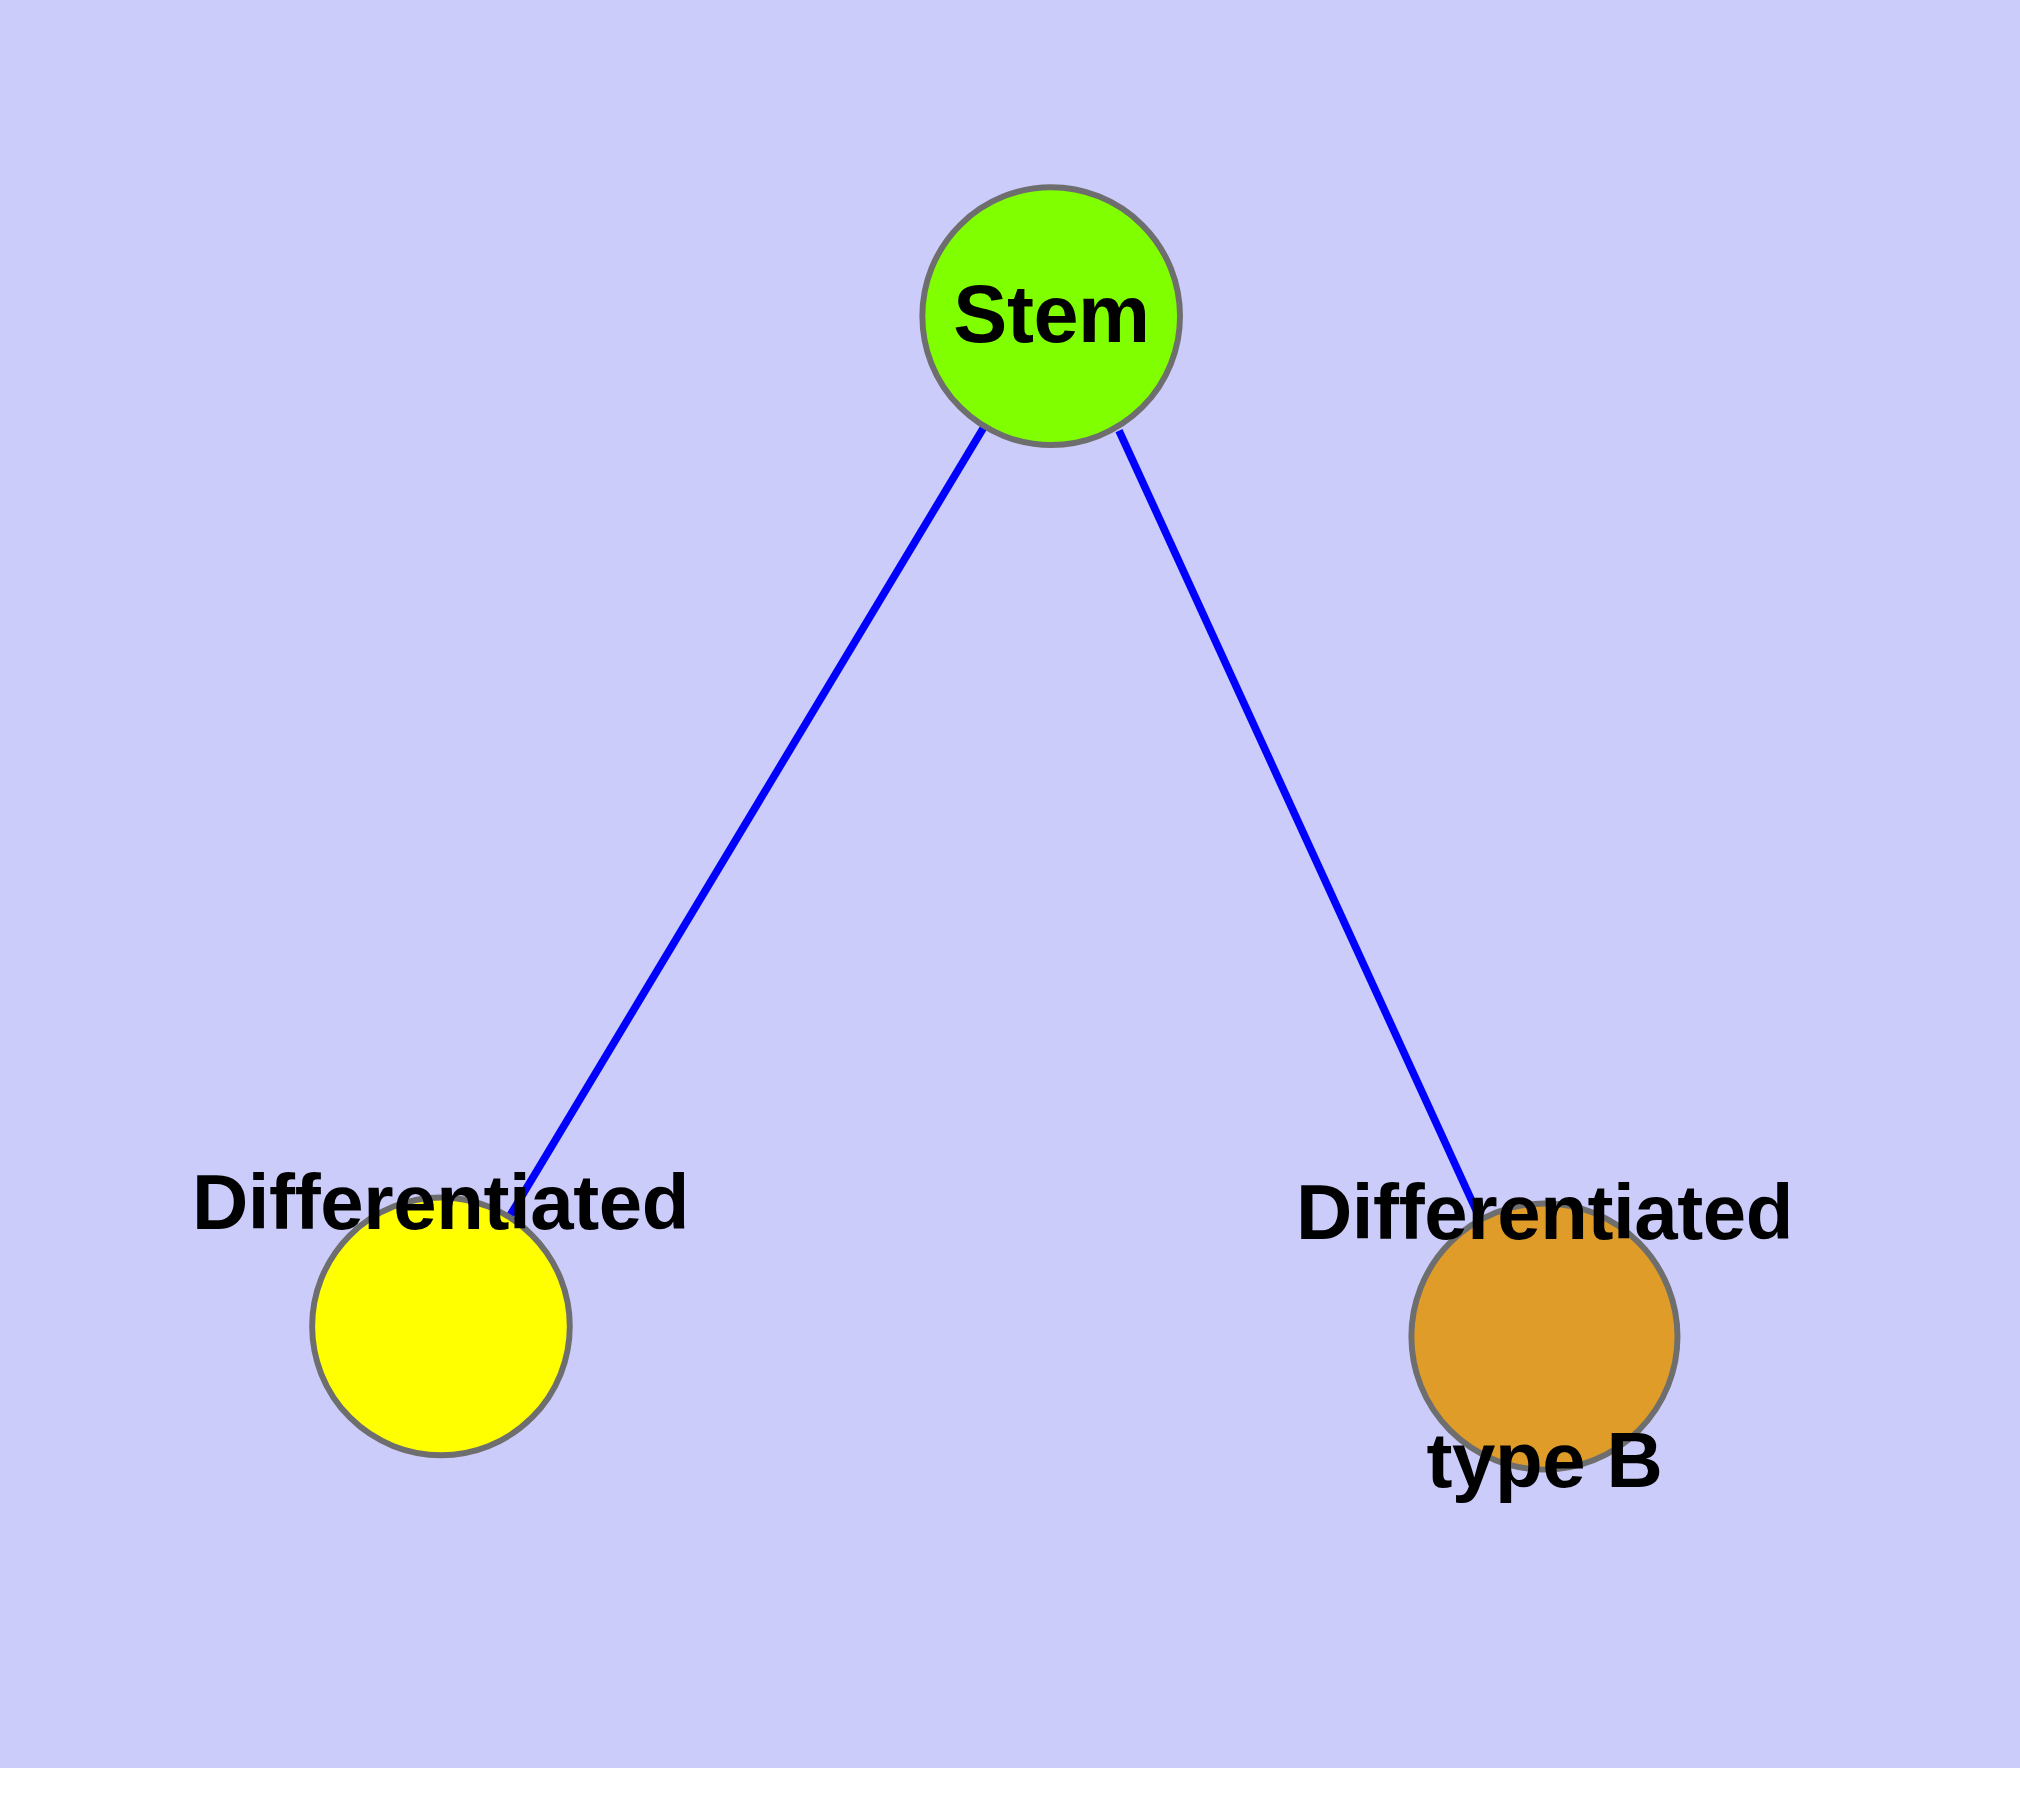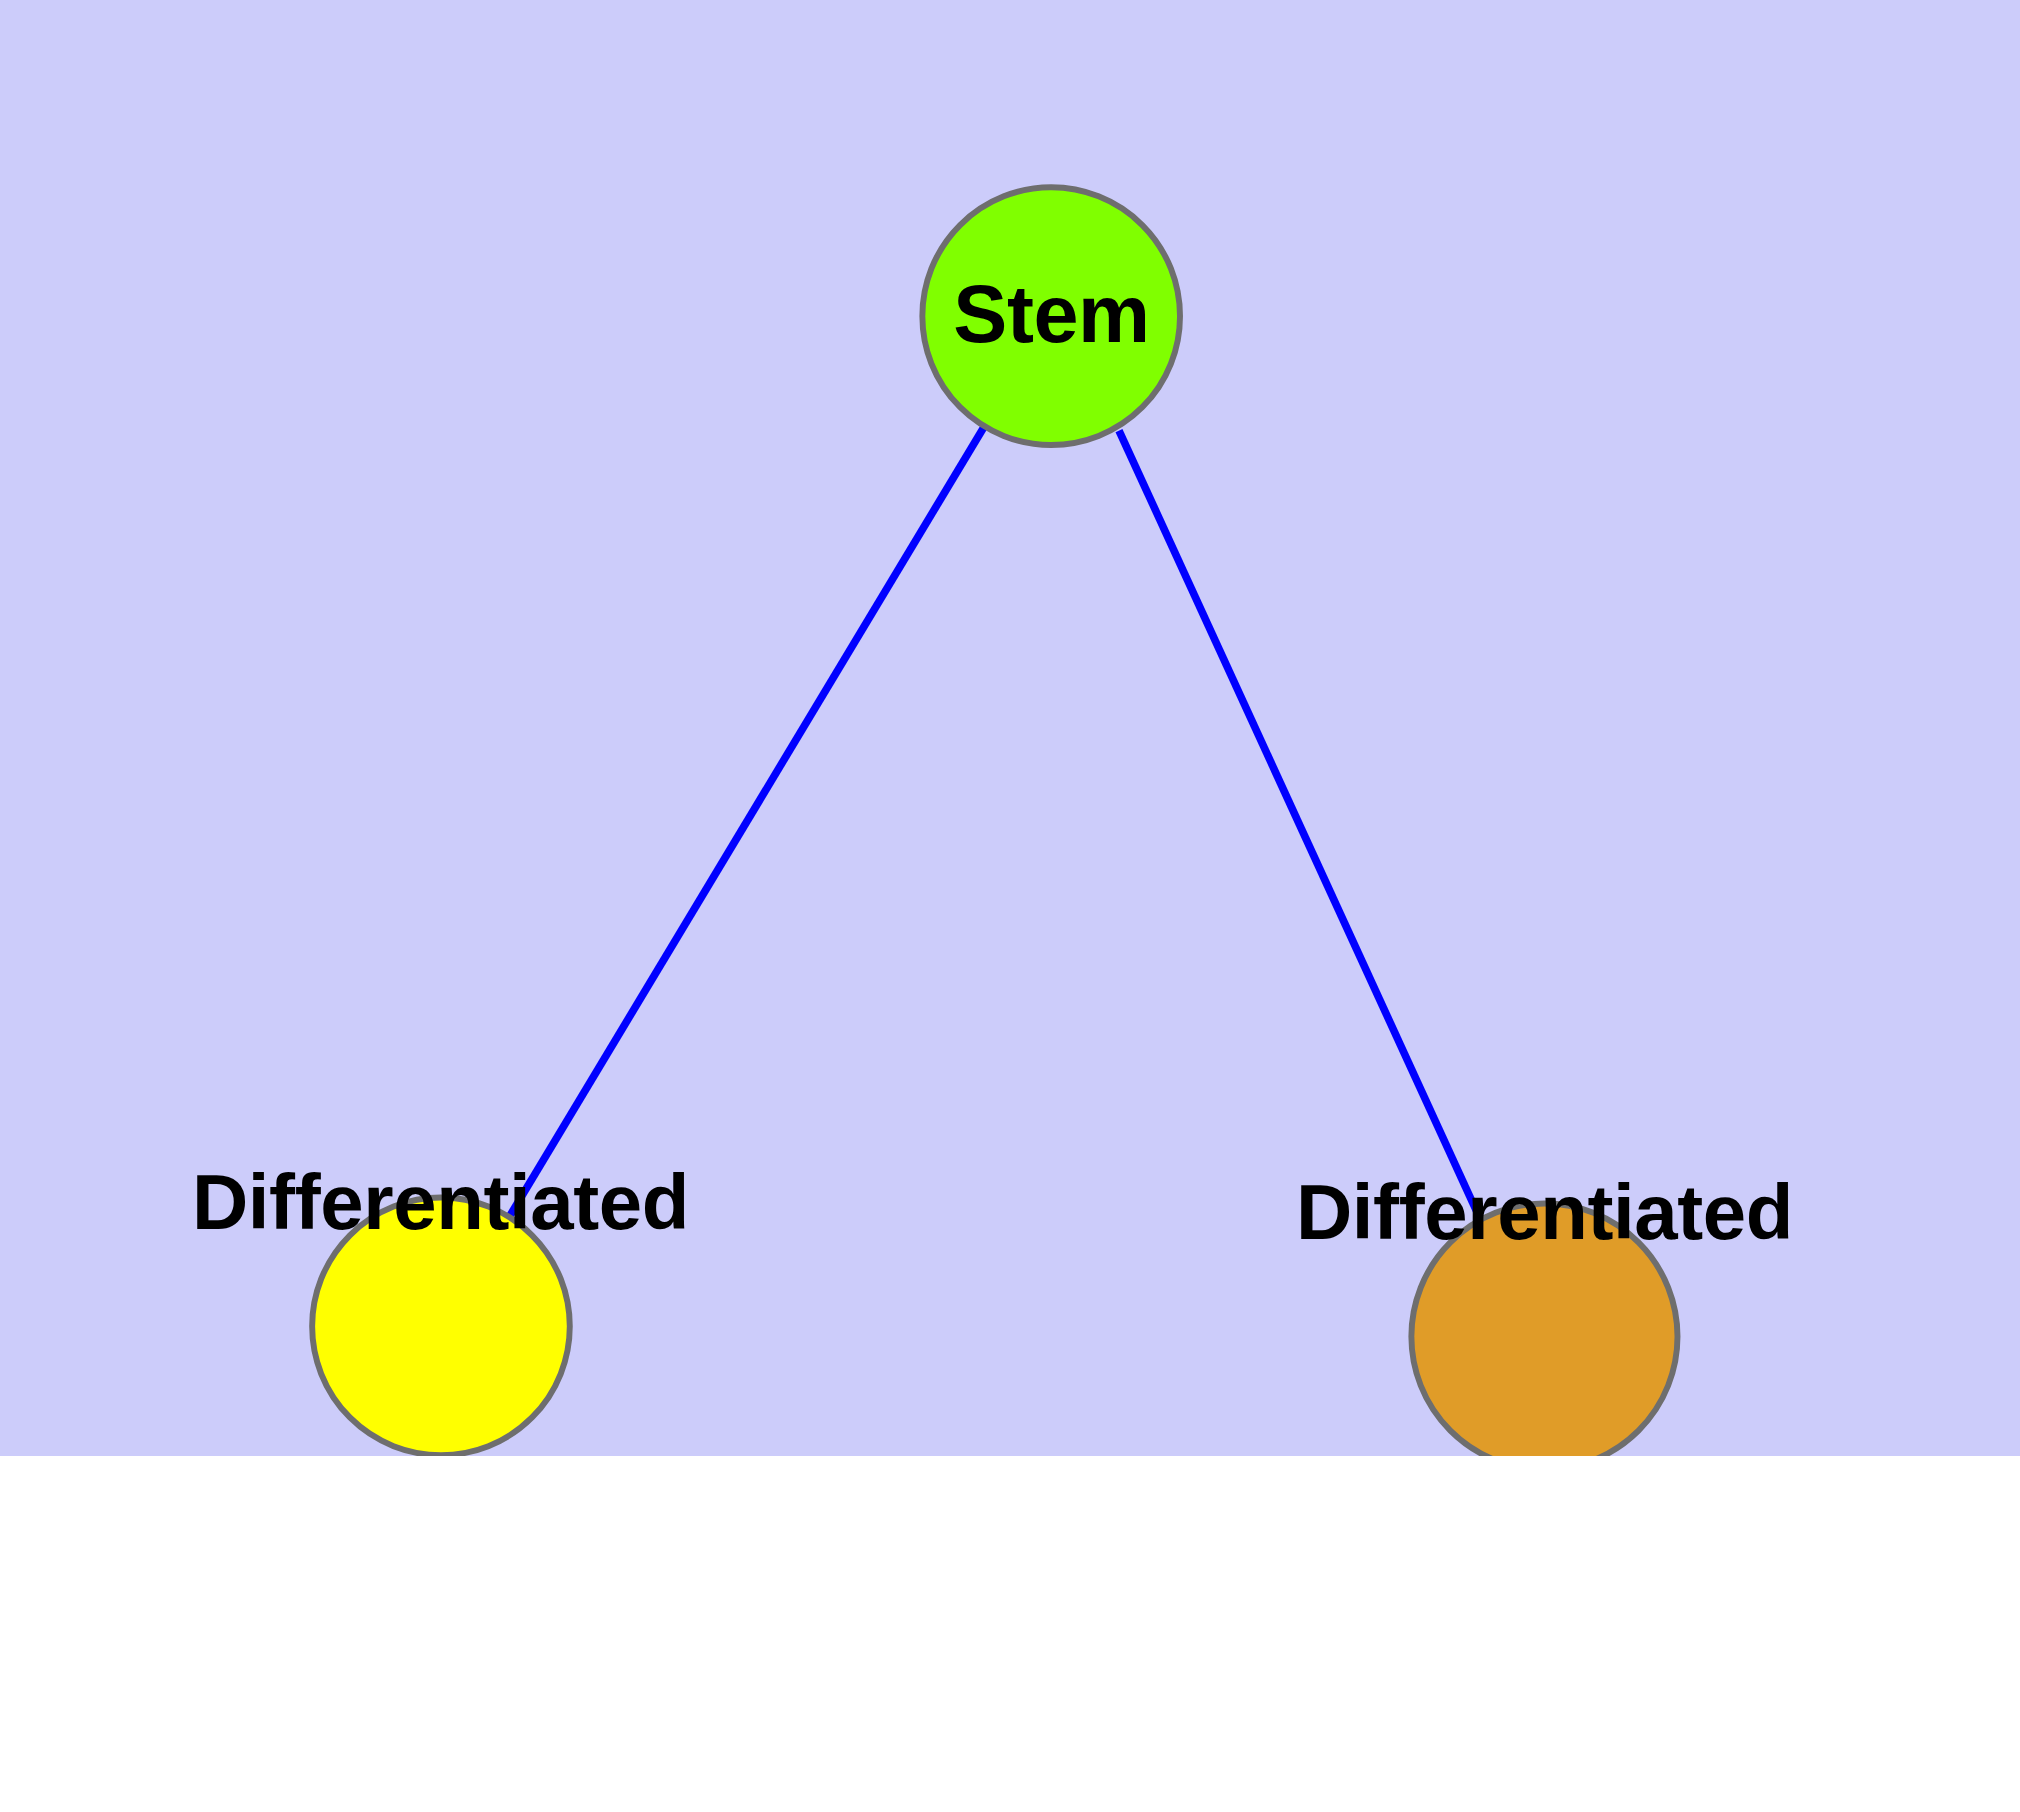--- a/index.html
+++ b/index.html
@@ -53,21 +53,21 @@
   #label-type-b {
     font-size: 78px;
     width: 763px;
     left: 1163px;
     top: 1248px;
   }
 </style>
 </head>
 <body>
 
-<div id="canvas" style="width: 2021px; height: 1456px;">
+<div id="canvas" style="width: 2021px; height: 1768px;">
 
   <div id="bg-plane" style="width: 2021px; height: 1812px; background: rgb(204, 204, 250);"></div>
 
   <svg id="graph-svg" viewBox="0 0 2384 2138" style="width: 2021px; height: 1812px;">
     <g>
       <line id="edge0" x1="1160" y1="505" x2="601" y2="1435" stroke="#0000ff" stroke-width="9" stroke-linecap="butt"></line>
       <line id="edge1" x1="1320" y1="508" x2="1746" y2="1438" stroke="#0000ff" stroke-width="9" stroke-linecap="butt"></line>
     </g>
     <g>
       <circle id="node0" cx="1240" cy="373" r="152" fill="#80ff00" stroke="#6e6e6e" stroke-width="7"></circle>
@@ -79,16 +79,17 @@
   <div class="node-label" id="label-stem" style="left: 797px; top: 100px;">
     <div>Stem</div>
   </div>
 
   <div class="node-label" id="label-type-a" style="left: 59px; top: 996px;">
     <div>Differentiated</div>
   </div>
 
   <div class="node-label" id="label-type-b" style="left: 1163px; top: 1006px;">
     <div>Differentiated</div>
+    <div>type B</div>
   </div>
 
 </div>
 
 
 </body></html>

